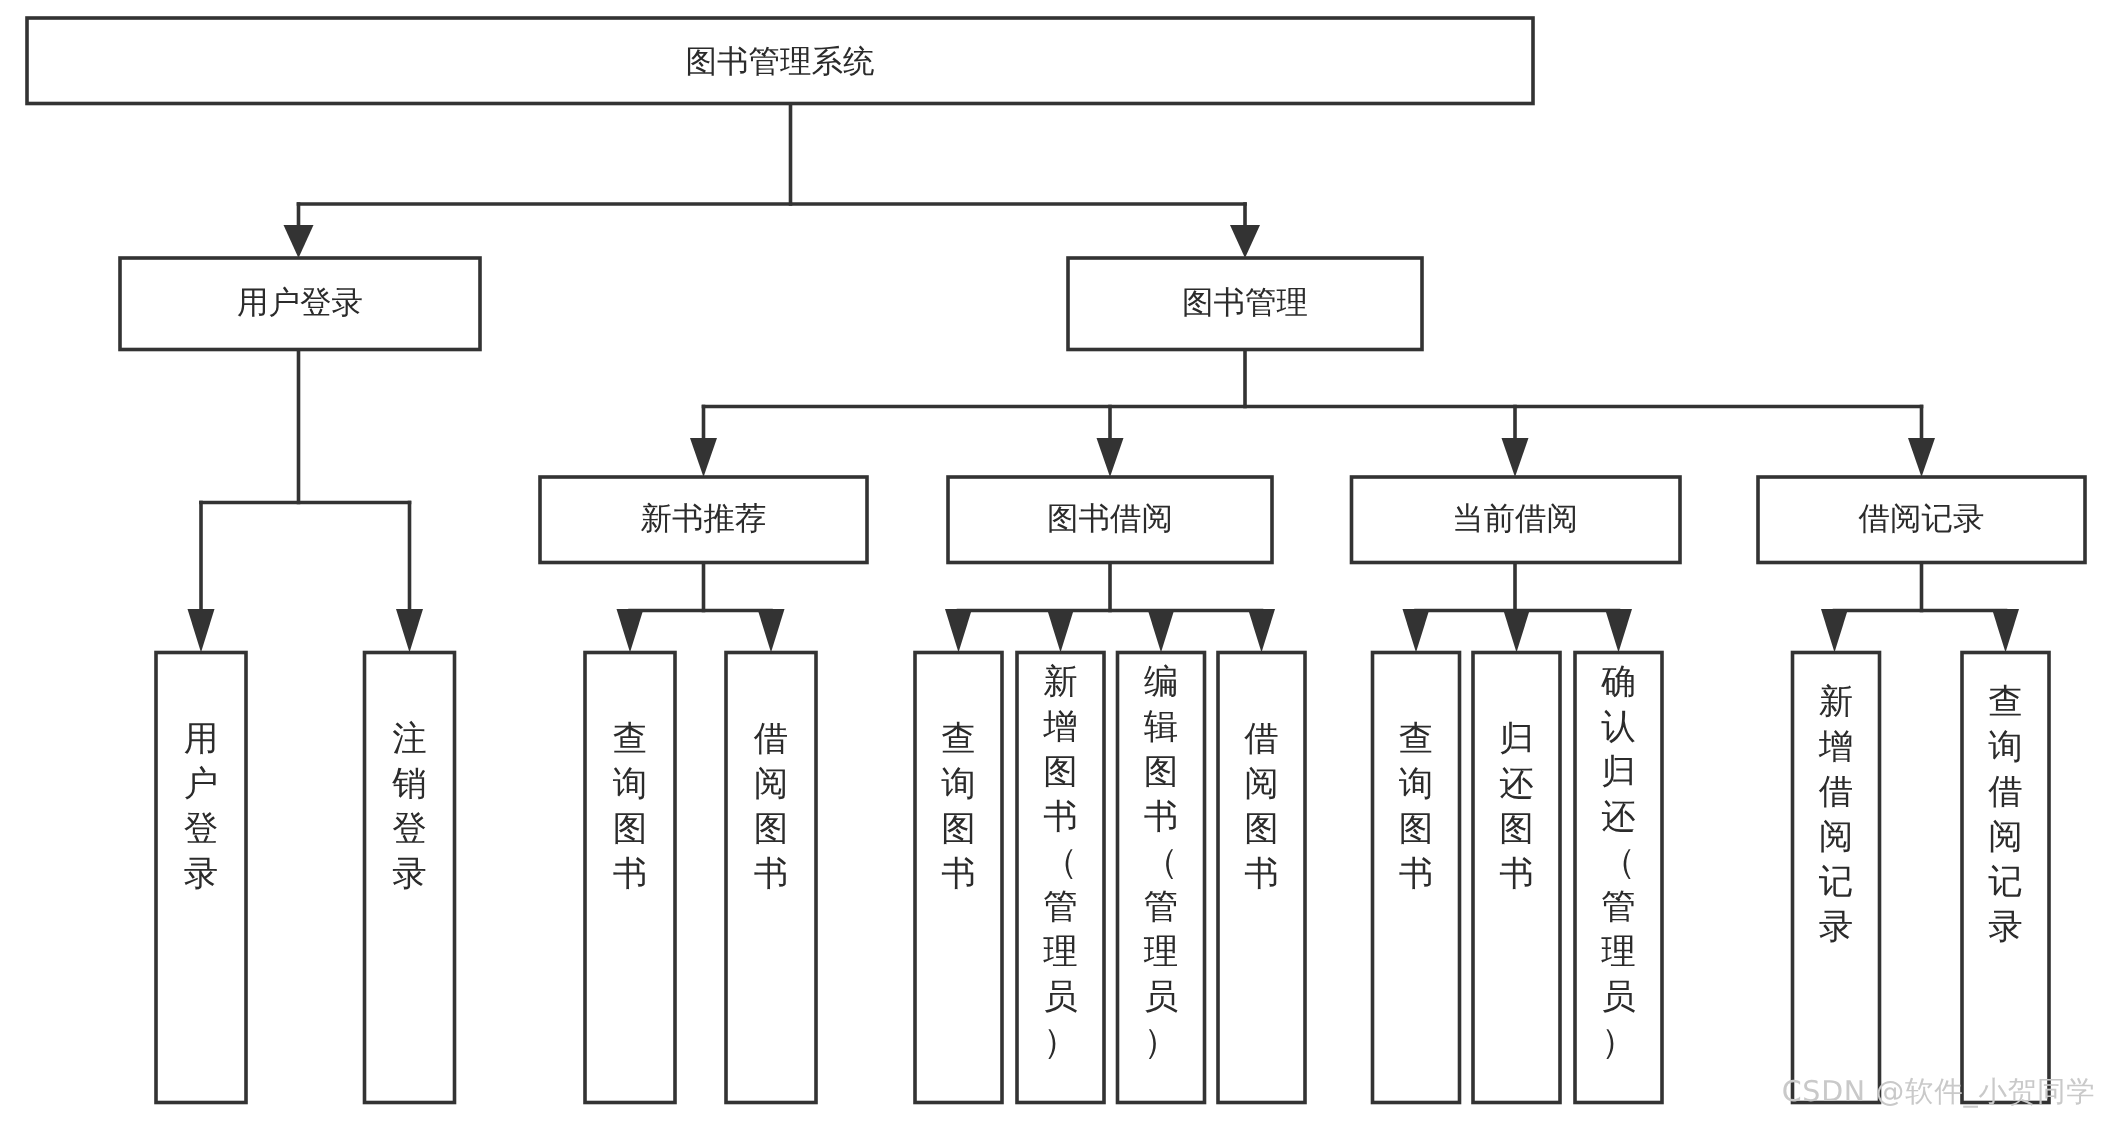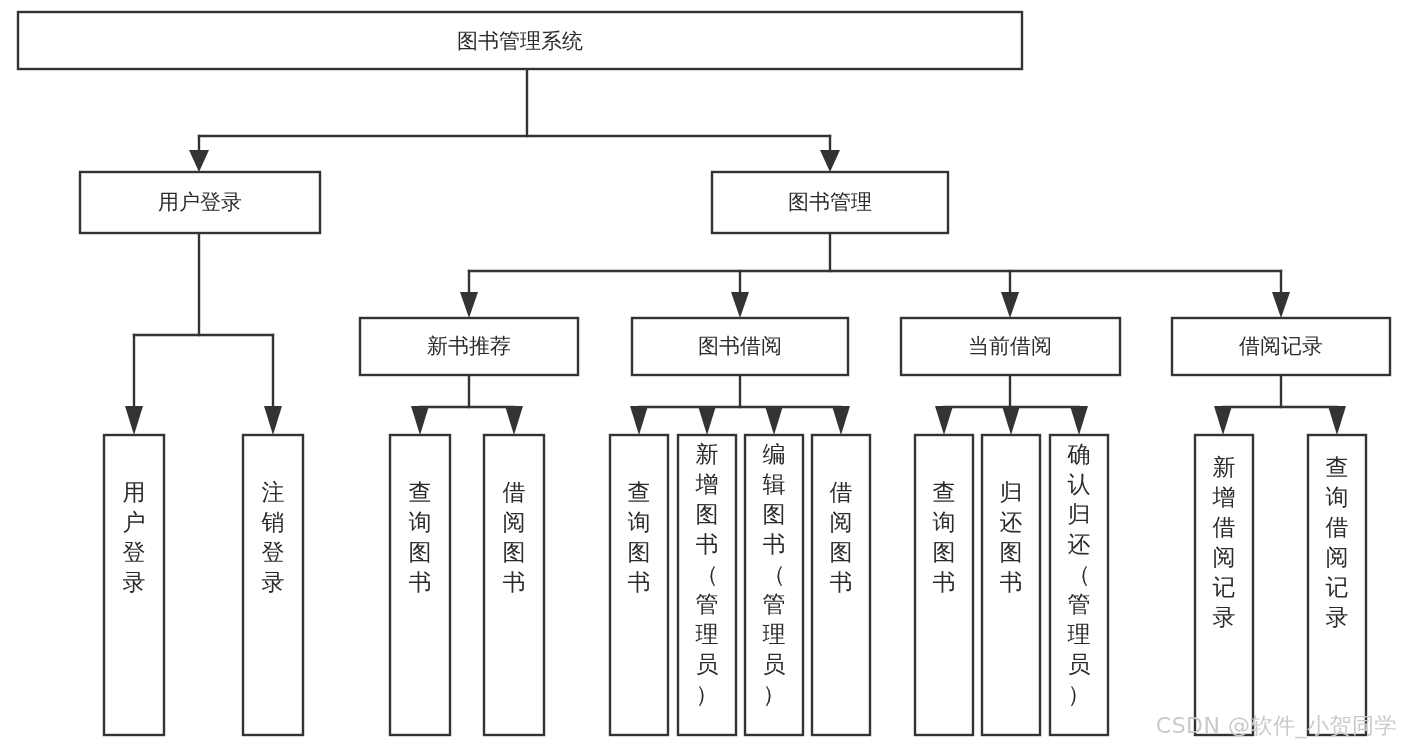--- a/index.html
+++ b/index.html
@@ -53,21 +53,21 @@
     fill: #2b2b2b;
     font-family: "DejaVu Sans", "Liberation Sans", sans-serif;
     font-size: 23px;
     text-anchor: middle;
   }
   .watermark {
     position: absolute;
     right: 8px;
     bottom: 6px;
     color: #c9c9c9;
-    font-size: 22px;
+    font-size: 19px;
     font-family: "DejaVu Sans", "Liberation Sans", sans-serif;
     letter-spacing: 0.5px;
     white-space: nowrap;
     pointer-events: none;
   }
 </style>
 </head>
 <body>
 
 <div id="diagram-root">

